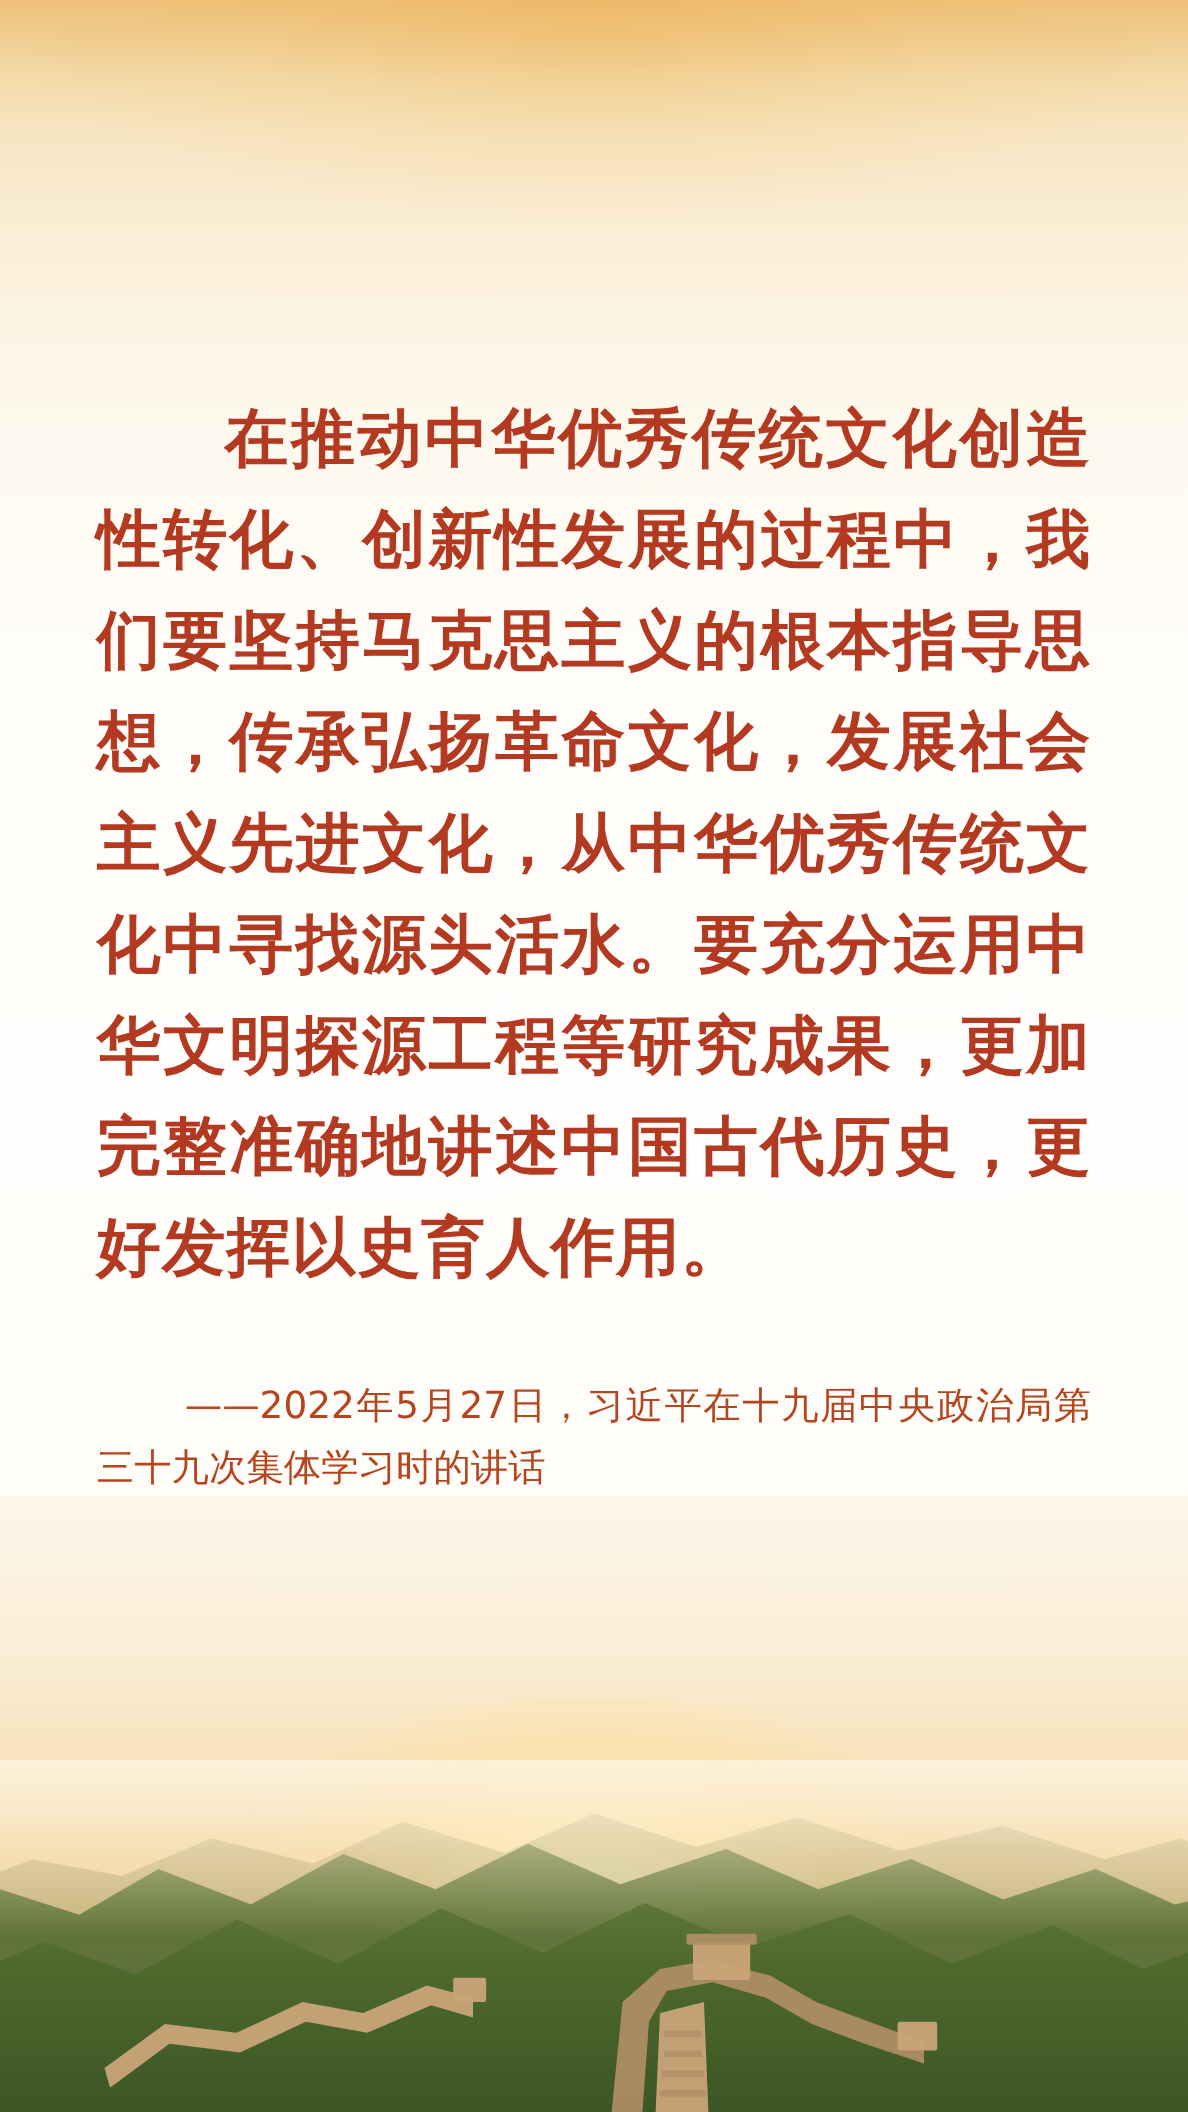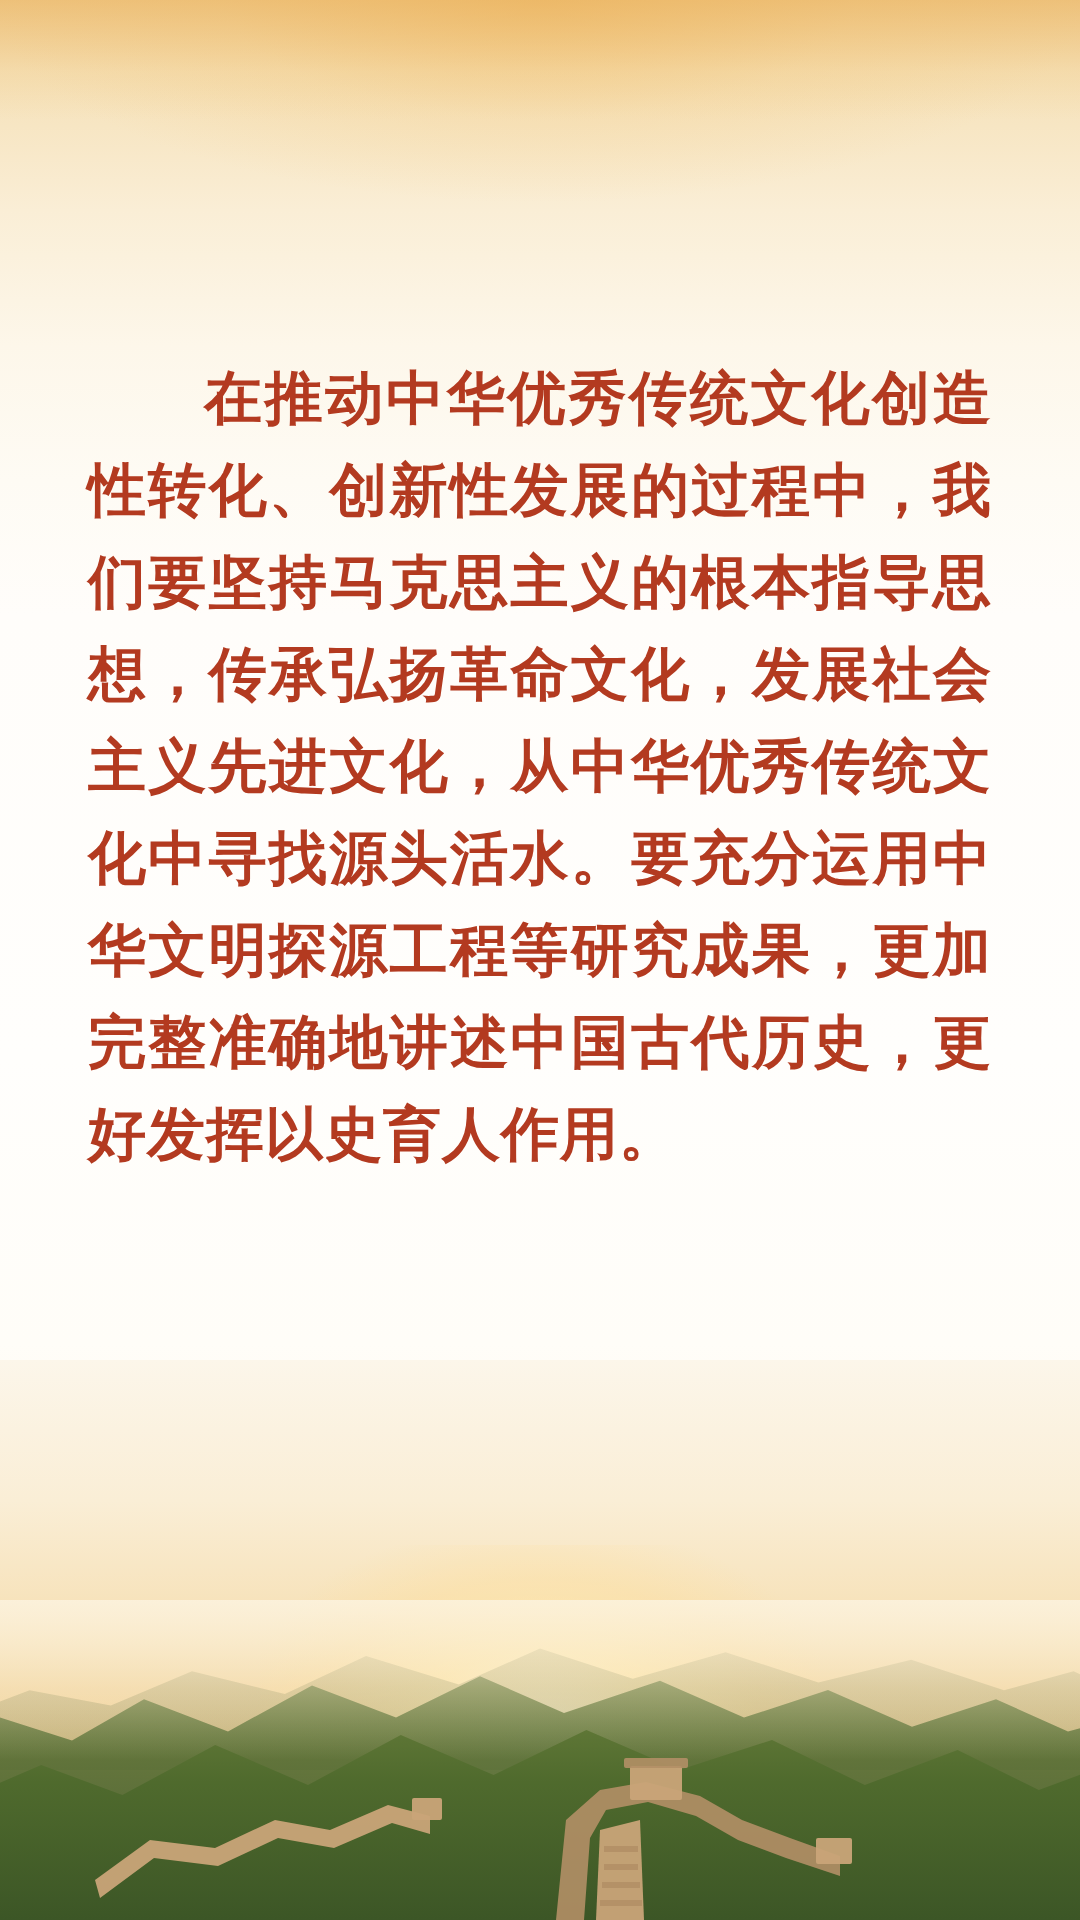--- a/index.html
+++ b/index.html
@@ -262,20 +262,23 @@
 
 <div class="poster">
 
   <div class="top-glow"></div>
   <div class="top-glow2"></div>
 
   <div class="quote-wrap">
     <p class="quote">在推动中华优秀传统文化创造性转化、创新性发展的过程中，我们要坚持马克思主义的根本指导思想，传承弘扬革命文化，发展社会主义先进文化，从中华优秀传统文化中寻找源头活水。要充分运用中华文明探源工程等研究成果，更加完整准确地讲述中国古代历史，更好发挥以史育人作用。</p>
   </div>
 
+  <div class="attrib-wrap">
+    <p class="attrib">——2022年5月27日，习近平在十九届中央政治局第三十九次集体学习时的讲话</p>
+  </div>
 
   <div class="logos">
 
     <div class="people-logo">
       <div class="pl-main">人民网</div>
       <div class="pl-sub">中国共产党新闻网</div>
       <div class="pl-url">cpc.people.cn</div>
     </div>
 
     <div class="seal">

